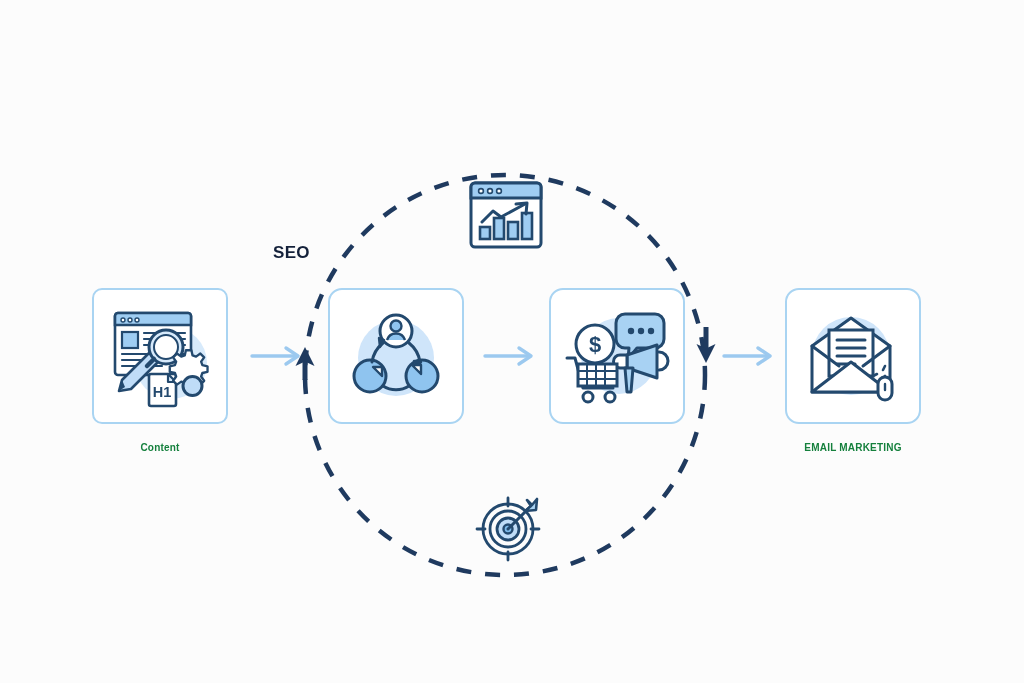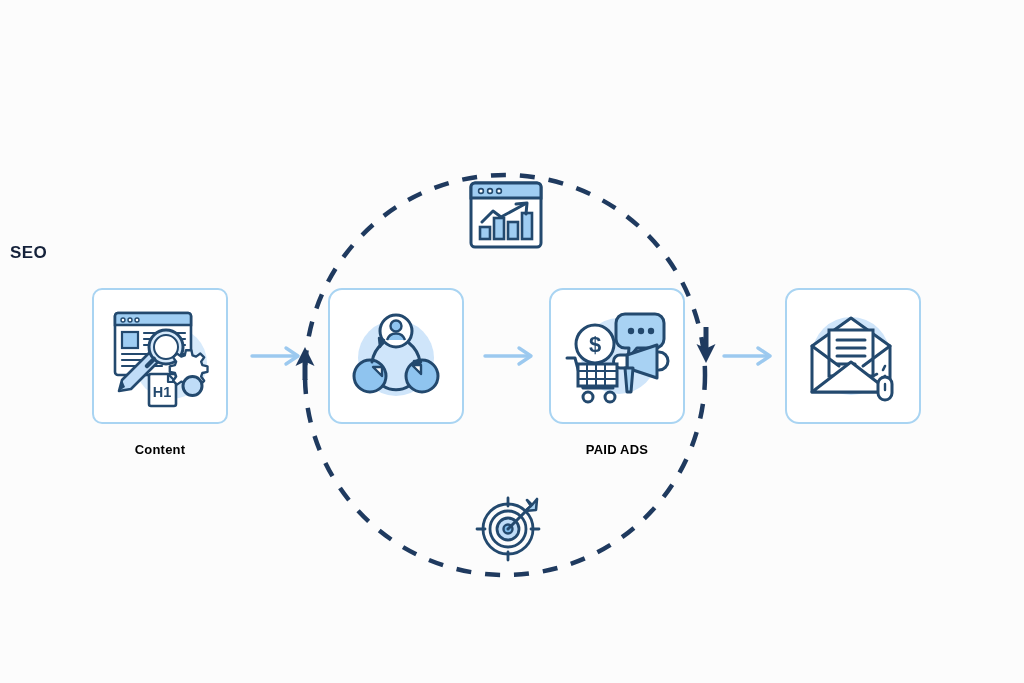--- a/index.html
+++ b/index.html
@@ -76,36 +76,36 @@
   .card-soc   { left: 328px; top: 288px; }
   .card-ads   { left: 549px; top: 288px; }
   .card-mail  { left: 785px; top: 288px; }
 
   
   .label-below {
     position: absolute;
     top: 442px;
     width: 300px;
     text-align: center;
-    font-size: 13px;
+    font-size: 10px;
     font-weight: bold;
-    color: #000000;
+    color: #15803d;
     letter-spacing: 0.2px;
     white-space: nowrap;
   }
   .lbl-content { left: 10px; }
   .lbl-soc     { left: 246px; }
   .lbl-ads     { left: 467px; }
   .lbl-mail    { left: 703px; }
 
   .label-above {
     position: absolute;
     top: 243px;
     width: 300px;
-    text-align: left;
+    text-align: right;
     font-size: 17px;
     font-weight: bold;
     color: #14213a;
     letter-spacing: 0.4px;
     white-space: nowrap;
     left: 10px;
   }
 
   
   .conn {
@@ -238,37 +238,37 @@
       </g>
       <g>
         <path d="M4 54 L12 54 L20 84 L50 84" fill="none" stroke="#23496e" stroke-width="3" stroke-linecap="round" stroke-linejoin="round"></path>
         <rect x="15" y="60" width="39" height="22" fill="#ffffff" stroke="#23496e" stroke-width="3"></rect>
         <path d="M24 60 L24 82 M33 60 L33 82 M42 60 L42 82 M15 67 h39 M15 75 h39" stroke="#23496e" stroke-width="2"></path>
         <circle cx="25" cy="93" r="5" fill="#ffffff" stroke="#23496e" stroke-width="3"></circle>
         <circle cx="47" cy="93" r="5" fill="#ffffff" stroke="#23496e" stroke-width="3"></circle>
       </g>
     </svg>
   </div>
-  <div class="label-below lbl-ads">PAID ADS</div>
 
   <div class="card card-mail">
     <svg width="108" height="104" viewBox="0 0 108 104" xmlns="http://www.w3.org/2000/svg">
       <circle cx="52" cy="52" r="39" fill="#cfe5fa"></circle>
       <path d="M13 42 L52 14 L91 42 L91 88 L13 88 Z" fill="#ffffff" stroke="#23496e" stroke-width="3" stroke-linejoin="round"></path>
       <rect x="30" y="26" width="44" height="46" fill="#ffffff" stroke="#23496e" stroke-width="3"></rect>
       <path d="M38 36 h28 M38 44 h28 M38 52 h28 M38 60 h18" stroke="#23496e" stroke-width="3" stroke-linecap="round"></path>
       <path d="M13 88 L52 58 L91 88 Z" fill="#ffffff" stroke="#23496e" stroke-width="3" stroke-linejoin="round"></path>
       <path d="M13 42 L40 62 M91 42 L64 62" stroke="#23496e" stroke-width="3" stroke-linecap="round"></path>
       <g>
         <path d="M80 78 L86 72 M74 72 L78 70 M84 66 L86 62" stroke="#23496e" stroke-width="2.6" stroke-linecap="round"></path>
         <path d="M79 80 a7 7 0 0 1 14 0 v9 a7 7 0 0 1 -14 0 Z" fill="#ffffff" stroke="#23496e" stroke-width="3"></path>
         <path d="M86 80 L86 86" stroke="#23496e" stroke-width="2.4" stroke-linecap="round"></path>
       </g>
     </svg>
   </div>
+  <div class="label-below lbl-mail">EMAIL MARKETING</div>
 
   <svg class="conn conn-1" viewBox="0 0 60 24" xmlns="http://www.w3.org/2000/svg">
     <path d="M2 12 L46 12" stroke="#9cc9ef" stroke-width="3.4" stroke-linecap="round"></path>
     <path d="M36 4 L48 12 L36 20" fill="none" stroke="#9cc9ef" stroke-width="3.4" stroke-linecap="round" stroke-linejoin="round"></path>
   </svg>
   <svg class="conn conn-2" viewBox="0 0 60 24" xmlns="http://www.w3.org/2000/svg">
     <path d="M2 12 L46 12" stroke="#9cc9ef" stroke-width="3.4" stroke-linecap="round"></path>
     <path d="M36 4 L48 12 L36 20" fill="none" stroke="#9cc9ef" stroke-width="3.4" stroke-linecap="round" stroke-linejoin="round"></path>
   </svg>
   <svg class="conn conn-3" viewBox="0 0 60 24" xmlns="http://www.w3.org/2000/svg">

